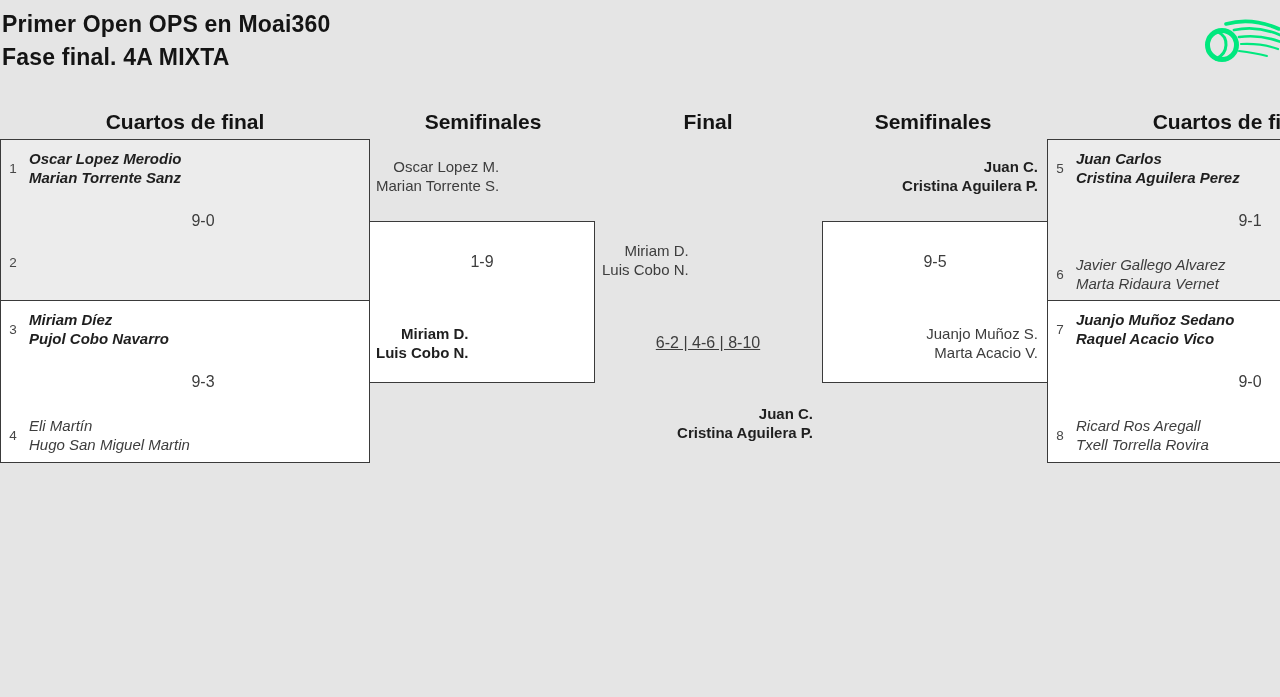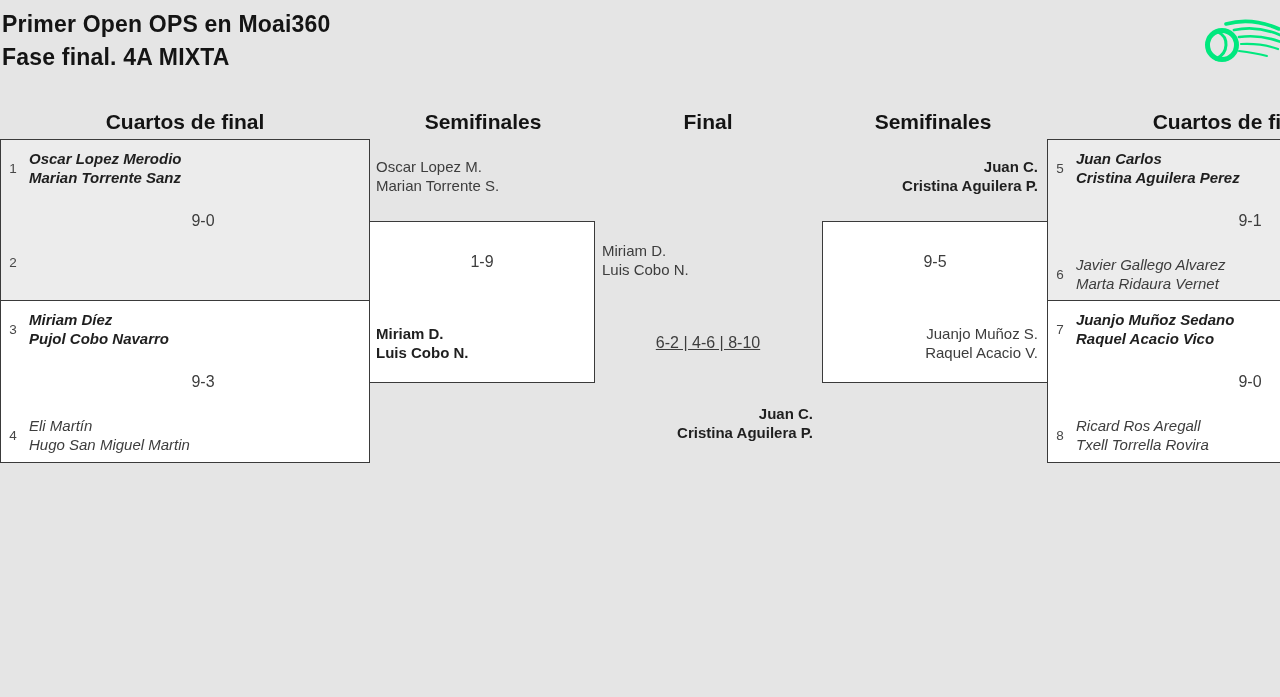--- a/index.html
+++ b/index.html
@@ -27,21 +27,21 @@
   .qf-rb { left:1047px; top:300px; width:370px; height:163px; }
 
   .team-row { position:absolute; left:5px; display:flex; align-items:center; gap:9px; }
   .team-row.t1 { top:9px; } .team-row.t2 { top:115px; }
   .seed { width:14px; text-align:center; font-size:13.5px; color:#474747; }
   .names { font-size:15px; line-height:19px; color:#3d3d3d; white-space:nowrap;font-style:italic; }
   .names.winner { font-weight:700; color:#1f1f1f; }
   .match-score { position:absolute; left:0; right:0; top:72px; text-align:center;
                  font-size:16px; color:#3d3d3d;padding-left:36px; }
 
-  .float-names { position:absolute; font-size:15px; line-height:19px; color:#3d3d3d; white-space:nowrap; }
+  .float-names { position:absolute; font-size:15px; line-height:19px; color:#3d3d3d; white-space:nowrap;text-align:right; }
   .float-names.winner { font-weight:700; color:#1f1f1f; }
   .float-names.right { text-align:right; }
 
   .sf-feed-l  { left:376px; top:157px; }
   .sf-win-l   { left:376px; top:324px; }
   .sf-feed-r  { left:738px; width:300px; top:157px; }
   .sf-win-r   { left:738px; width:300px; top:324px; }
   .fin-feed   { left:602px; top:241px; }
   .fin-win    { left:513px; width:300px; top:404px; }
 
@@ -132,21 +132,21 @@
   </div>
 
   <div class="box sf-r"></div>
   <div class="float-names winner right sf-feed-r">
     <div>Juan C.</div>
     <div>Cristina Aguilera P.</div>
   </div>
   <div class="sf-score sfs-r">9-5</div>
   <div class="float-names right sf-win-r">
     <div>Juanjo Muñoz S.</div>
-    <div>Raquel Acacio V.</div>
+    <div>Marta Acacio V.</div>
   </div>
 
   <div class="box shaded qf-rt">
     <div class="team-row t1">
       <div class="seed">5</div>
       <div class="names winner">
         <div>Juan Carlos</div>
         <div>Cristina Aguilera Perez</div>
       </div>
     </div>

